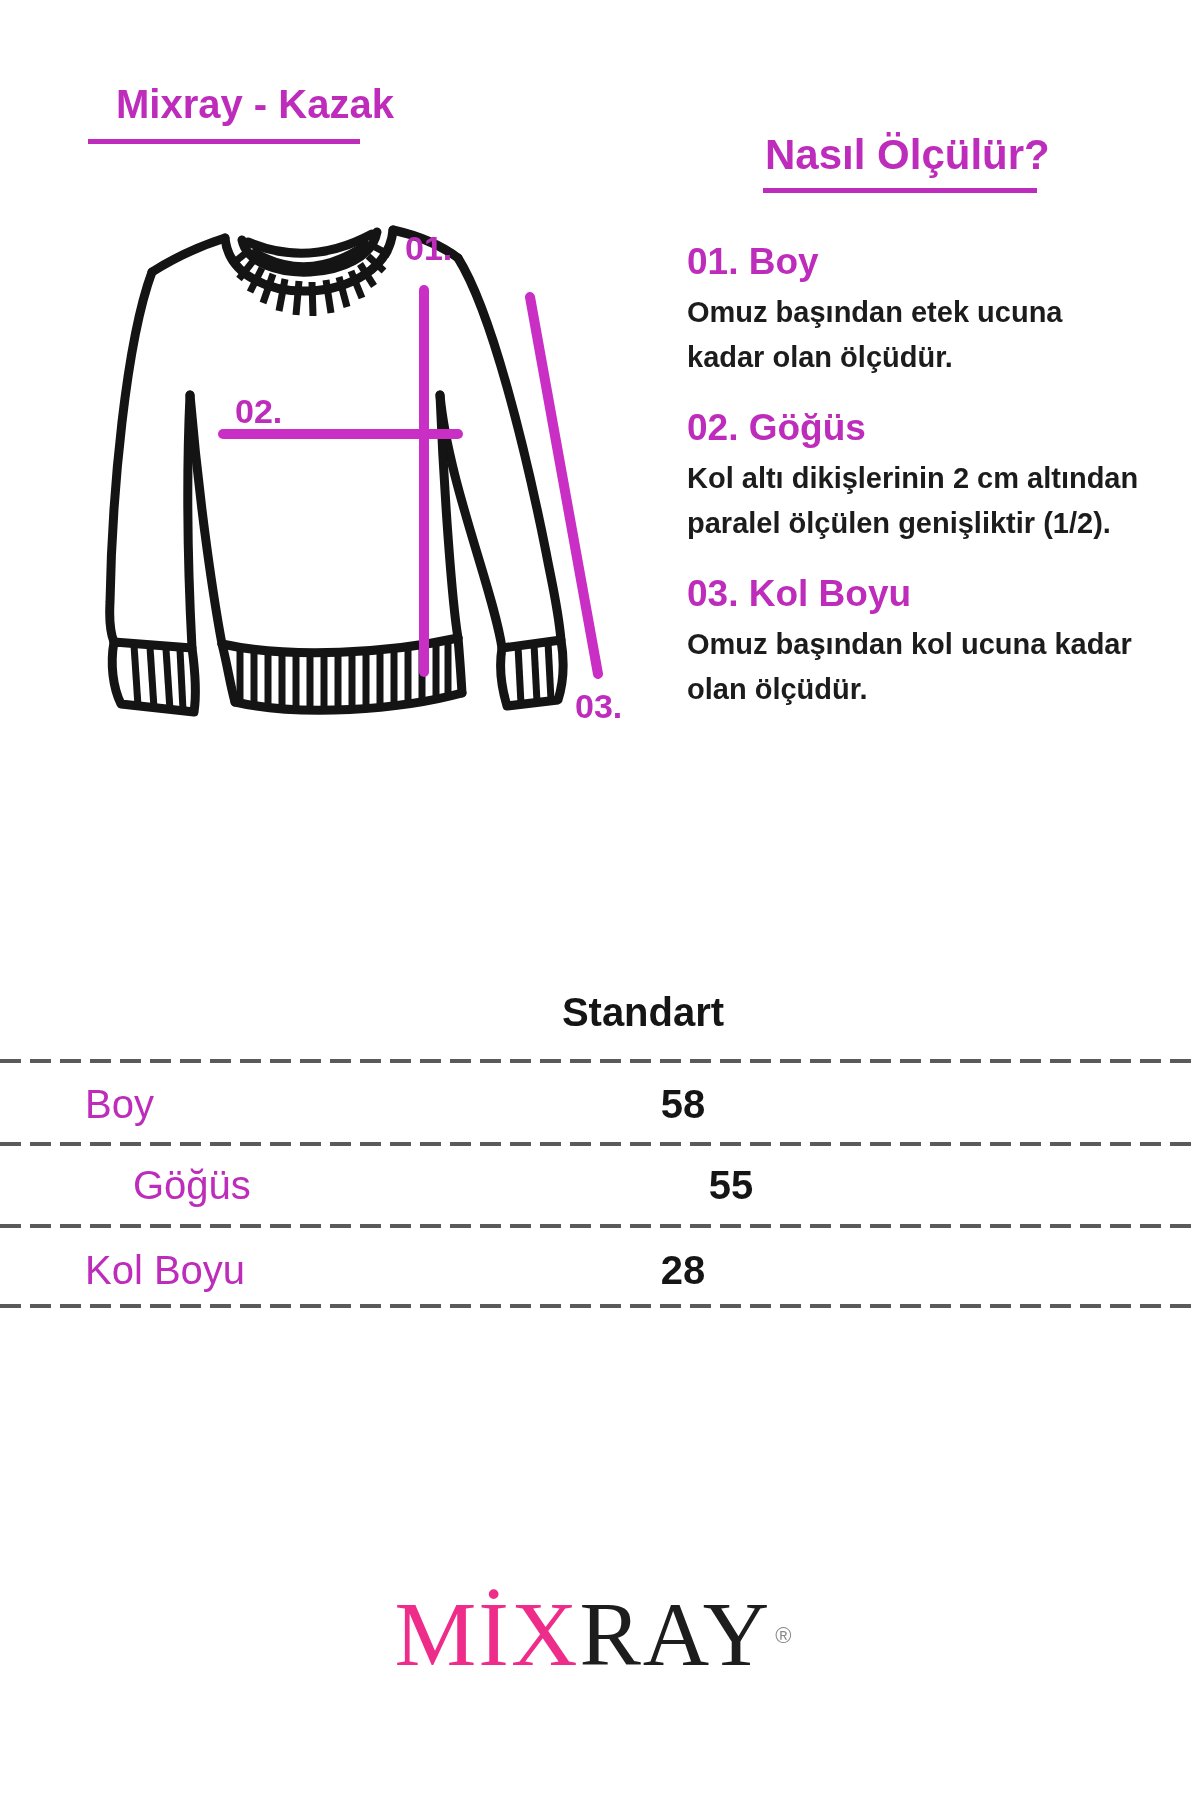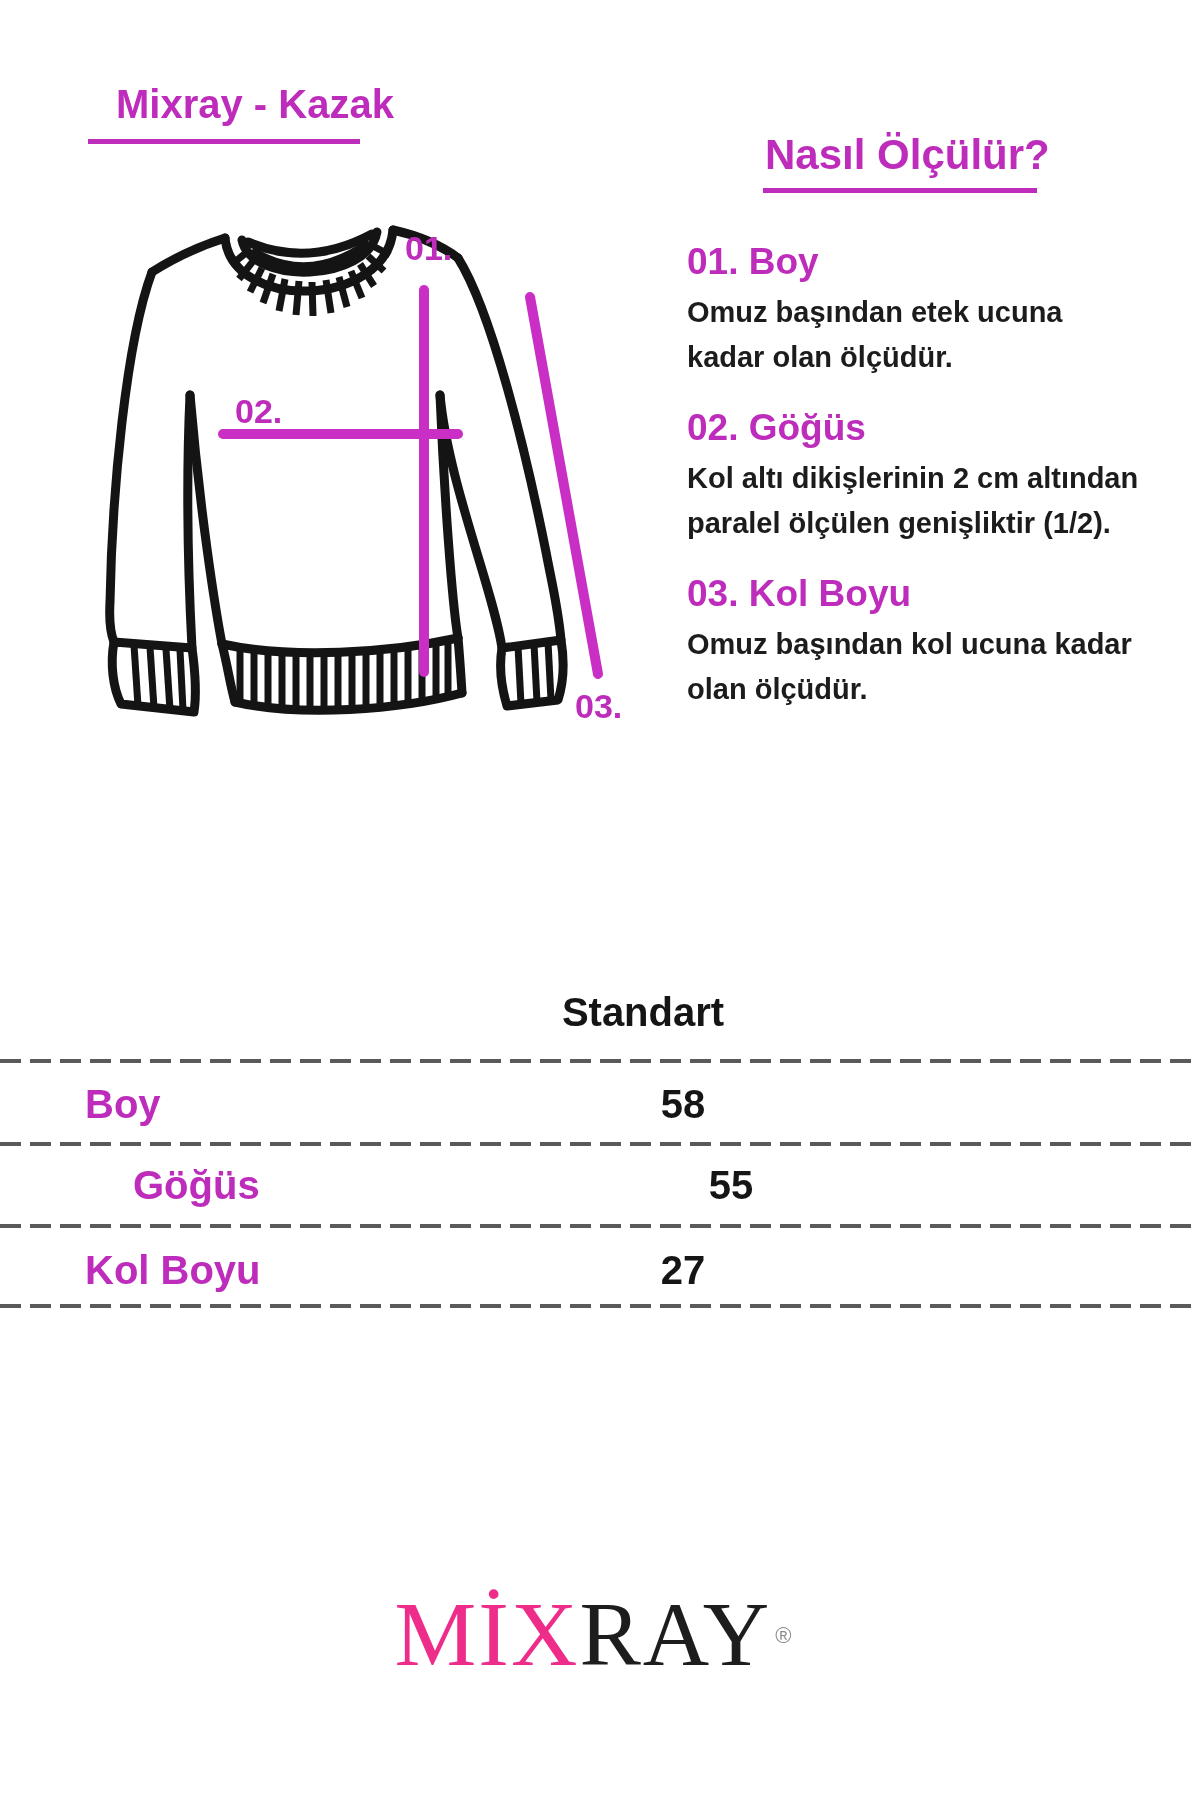--- a/index.html
+++ b/index.html
@@ -42,21 +42,21 @@
   .col-header{
     position:absolute;left:643px;top:990px;transform:translateX(-50%);
     font-size:40px;font-weight:700;color:#151515;white-space:nowrap;
   }
   .dash{
     position:absolute;left:0;width:1200px;height:4px;
     background:repeating-linear-gradient(to right,#5a5a5a 0,#5a5a5a 21px,transparent 21px,transparent 30px);
   }
   .dash.d1{top:1059px;} .dash.d2{top:1142px;} .dash.d3{top:1224px;} .dash.d4{top:1304px;}
   .row-label{
-    position:absolute;left:85px;font-size:40px;font-weight:700;color:#bd2cba;line-height:48px;white-space:nowrap;
+    position:absolute;left:85px;font-size:40px;font-weight:400;color:#bd2cba;line-height:48px;white-space:nowrap;
   }
   .row-value{
     position:absolute;left:683px;transform:translateX(-50%);
     font-size:40px;font-weight:700;color:#151515;line-height:48px;white-space:nowrap;
   }
   .r1{top:1080px;} .r2{top:1161px;margin-left:48px;} .r3{top:1246px;}
   
   .logo{
     position:absolute;left:591px;top:1586px;transform:translateX(-50%);
     font-family:"Liberation Serif",serif;font-size:92px;font-weight:400;
@@ -182,21 +182,21 @@
   <div class="size-table">
     <div class="col-header">Standart</div>
     <div class="dash d1"></div>
     <span class="row-label r1">Boy</span>
     <span class="row-value r1">58</span>
     <div class="dash d2"></div>
     <span class="row-label r2">Göğüs</span>
     <span class="row-value r2">55</span>
     <div class="dash d3"></div>
     <span class="row-label r3">Kol Boyu</span>
-    <span class="row-value r3">27</span>
+    <span class="row-value r3">28</span>
     <div class="dash d4"></div>
   </div>
 
   <div class="logo">
     <span class="logo-pink">MİX</span><span class="logo-black">RAY</span><span class="logo-r">®</span>
   </div>
 
 </div>
 
 </body></html>

